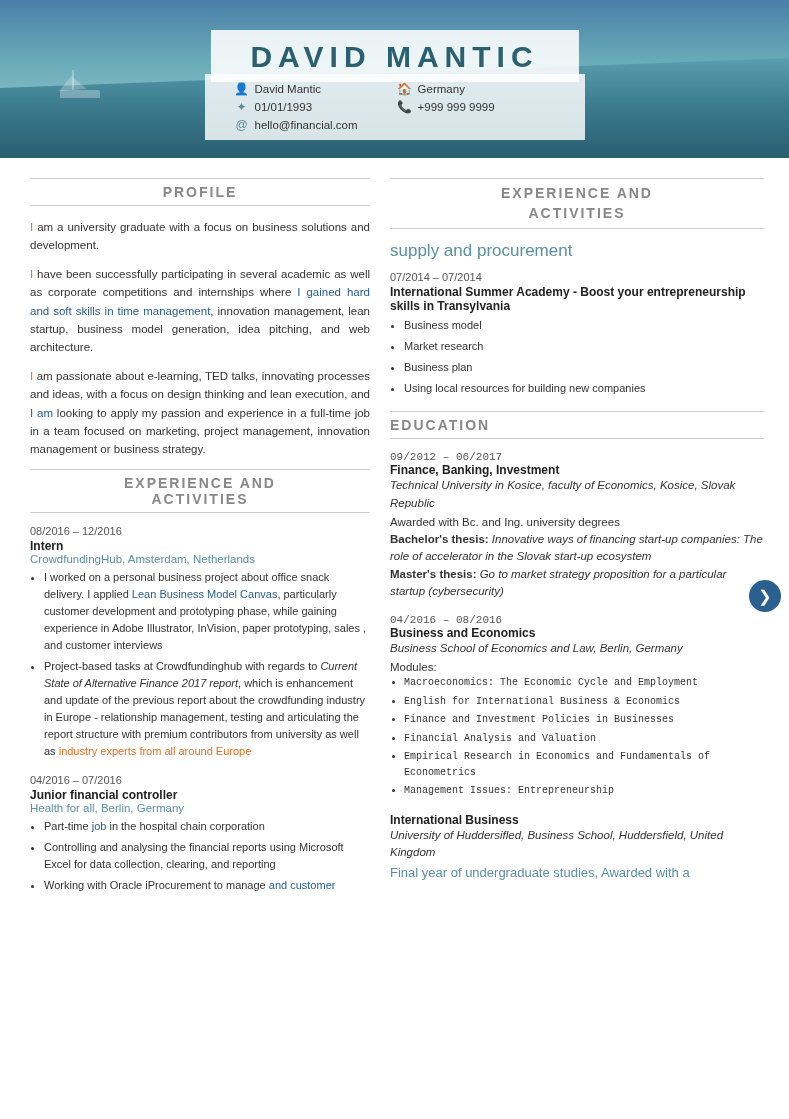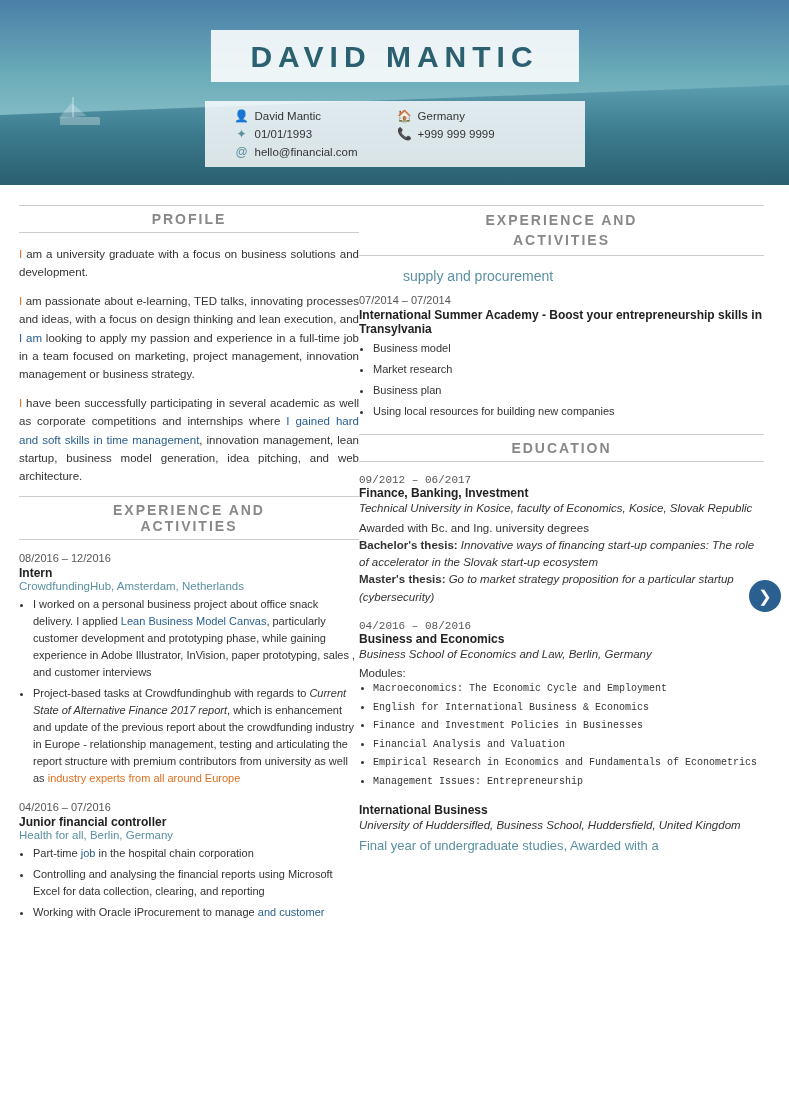--- a/index.html
+++ b/index.html
@@ -16,21 +16,21 @@
       min-height: 1119px;
       background: #fff;
       position: relative;
       overflow: hidden;
     }
 
     
     .header {
       position: relative;
       width: 100%;
-      height: 185px;
+      height: 158px;
       overflow: hidden;
       background: #5a8fa0;
     }
     .header-bg {
       position: absolute;
       top: 0; left: 0; right: 0; bottom: 0;
       background: linear-gradient(180deg, #4a7fa8 0%, #6aacb8 40%, #89bfca 70%, #b0d4d8 100%);
     }
     .header-bg-ocean {
       position: absolute;
@@ -83,21 +83,22 @@
     .header-info-icon {
       color: #5a8fa0;
       font-size: 12px;
       width: 14px;
       text-align: center;
     }
 
     
     .main-content {
       display: flex;
-      padding: 20px 25px 20px 19px;
+      padding: 20px 25px 20px 30px;
+      gap: 20px;
     }
     .left-col {
       width: 340px;
       flex-shrink: 0;
     }
     .right-col {
       flex: 1;
     }
 
     
@@ -164,37 +165,36 @@
       margin-bottom: 4px;
       list-style-type: disc;
       text-align: left;
     }
     .exp-bullets li span.blue { color: #2a6090; }
     .exp-bullets li span.highlight { color: #e07020; }
     .exp-bullets li em { font-style: italic; }
 
     
     .right-section-title {
-      text-align: center;
+      text-align: left;
       font-size: 14px;
       font-weight: bold;
       letter-spacing: 2px;
       color: #888;
       text-transform: uppercase;
       border-top: 1px solid #ccc;
       border-bottom: 1px solid #ccc;
       padding: 5px 0;
       margin-bottom: 12px;
     }
 
     .supply-tag {
-      font-size: 14px;
+      font-size: 17px;
       color: #5a90a0;
       margin-bottom: 10px;
-      margin-left: 44px;
     }
 
     .edu-entry {
       margin-bottom: 14px;
     }
     .edu-date {
       font-size: 11px;
       color: #555;
       font-family: Liberation Mono, monospace;
     }
@@ -322,25 +322,25 @@
 
     <div class="left-col">
 
       <div class="section-title">PROFILE</div>
 
       <div class="profile-text">
         <span class="highlight">I</span> am a university graduate with a focus on business solutions and development.
       </div>
 
       <div class="profile-text">
+        <span class="highlight">I</span> have been successfully participating in several academic as well as corporate competitions and internships where <span class="blue">I gained hard and soft skills in time management</span>, innovation management, lean startup, business model generation, idea pitching, and web architecture.
+      </div>
+
+      <div class="profile-text">
         <span class="highlight">I</span> am passionate about e-learning, TED talks, innovating processes and ideas, with a focus on design thinking and lean execution, and <span class="blue">I am</span> looking to apply my passion and experience in a full-time job in a team focused on marketing, project management, innovation management or business strategy.
-      </div>
-
-      <div class="profile-text">
-        <span class="highlight">I</span> have been successfully participating in several academic as well as corporate competitions and internships where <span class="blue">I gained hard and soft skills in time management</span>, innovation management, lean startup, business model generation, idea pitching, and web architecture.
       </div>
 
       <div class="section-title">EXPERIENCE AND<br>ACTIVITIES</div>
 
       <div class="exp-entry">
         <div class="exp-date">08/2016 – 12/2016</div>
         <div class="exp-title">Intern</div>
         <div class="exp-company">CrowdfundingHub, Amsterdam, Netherlands</div>
         <ul class="exp-bullets">
           <li>

